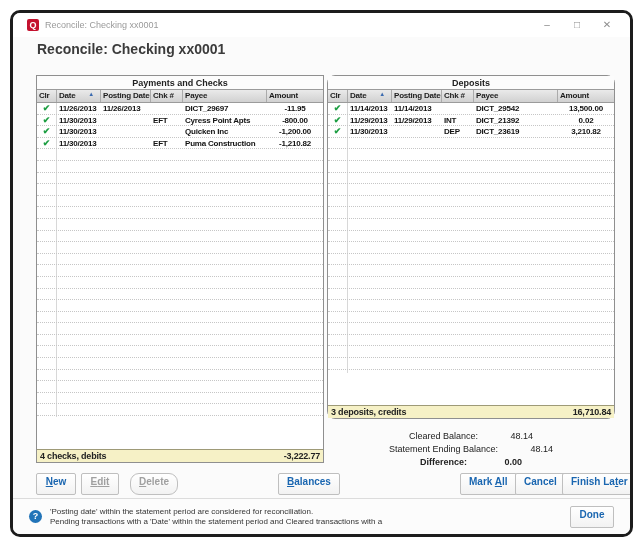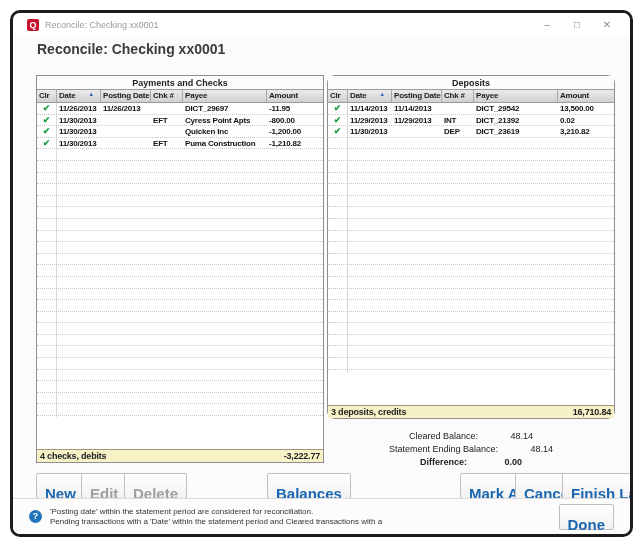--- a/index.html
+++ b/index.html
@@ -37,53 +37,53 @@
   .th:last-child { border-right:none; }
   .th-date { display:flex; justify-content:space-between; align-items:flex-start; }
   .sort-arrow { color:#3b6bb0; font-size:6px; margin-right:4px; }
 
   .tbody { flex:1 1 auto; overflow:hidden; }
   .trow { display:grid; grid-template-columns:20px 44px 50px 32px 1fr 56px; height:11.6px;
     border-bottom:1px dotted #c6c6c6; }
   .tcell { font-size:8px; font-weight:bold; color:#111; letter-spacing:-0.2px; line-height:11px;
     padding:0 2px; white-space:nowrap; overflow:hidden; }
   .c-clr { border-right:1px solid #d8d8d8; color:#1d9e42; font-size:9px; text-align:center; line-height:10px; }
-  .c-amt { text-align:left; }
+  .c-amt { text-align:center; }
 
   .summary { flex:0 0 13px; height:13px; background:#f6f1c6; border-top:1px solid #9e9a77;
     display:flex; justify-content:space-between; font-size:9px; font-weight:bold; color:#222;
     letter-spacing:-0.2px; line-height:12px; padding:0 3px;margin-top:32px; }
 
   
   .balances { position:absolute; top:417px; left:314px; width:288px; }
   .bal-row { display:flex; justify-content:center; height:13px; line-height:13px; font-size:9px; color:#222; }
   .bal-row.bold { font-weight:bold; }
   .bal-value { width:55px; text-align:right; }
 
   
   .btn { position:absolute; top:460px; height:22px; background:linear-gradient(#ffffff,#f2f2f2);
-    border:1px solid #bfbfbf; border-radius:2px; font-size:15px; font-weight:bold; color:#1a66b0;
-    text-align:center; line-height:15px; padding:12px 8px; white-space:nowrap; cursor:default; }
+    border:1px solid #bfbfbf; border-radius:2px; font-size:10px; font-weight:bold; color:#1a66b0;
+    text-align:center; line-height:15px; padding:0 8px; white-space:nowrap; cursor:default; }
   .btn.disabled { color:#a0a0a0; }
   .btn .u { text-decoration:underline; }
   .btn-new { left:23px; min-width:40px; }
   .btn-edit { left:68px; min-width:38px;text-decoration:underline; }
-  .btn-delete { left:111px; min-width:44px; }
-  .btn-balances { left:254px; min-width:47px;text-align:center; }
+  .btn-delete { left:117px; min-width:44px;border-radius:9px; }
+  .btn-balances { left:265px; min-width:47px;text-align:center; }
   .btn-markall { left:447px; min-width:50px; }
   .btn-cancel { left:502px; min-width:42px; }
   .btn-finish { left:549px; min-width:53px; }
 
   
   .footer { position:absolute; left:0; right:0; top:485px; bottom:0; background:#fcfcfc;
     border-top:1px solid #dcdcdc; display:flex; align-items:center; padding:0 16px; }
   .help-icon { flex:0 0 13px; width:13px; height:13px; border-radius:50%; background:#2274b8;
     color:#fff; font-size:9px; font-weight:bold; text-align:center; line-height:13px; margin-right:8px; }
   .footer-text { flex:1; font-size:8px; color:#333; line-height:10px; }
-  .done-btn { position:static; min-width:44px; margin-left:8px;text-align:right; }
+  .done-btn { position:static; min-width:44px; margin-left:8px; }
 </style>
 </head>
 <body>
 
 <div class="canvas">
   <div class="window">
 
     <div class="titlebar">
       <div class="q-icon">Q</div>
       <div class="tb-title">Reconcile: Checking xx0001</div>

